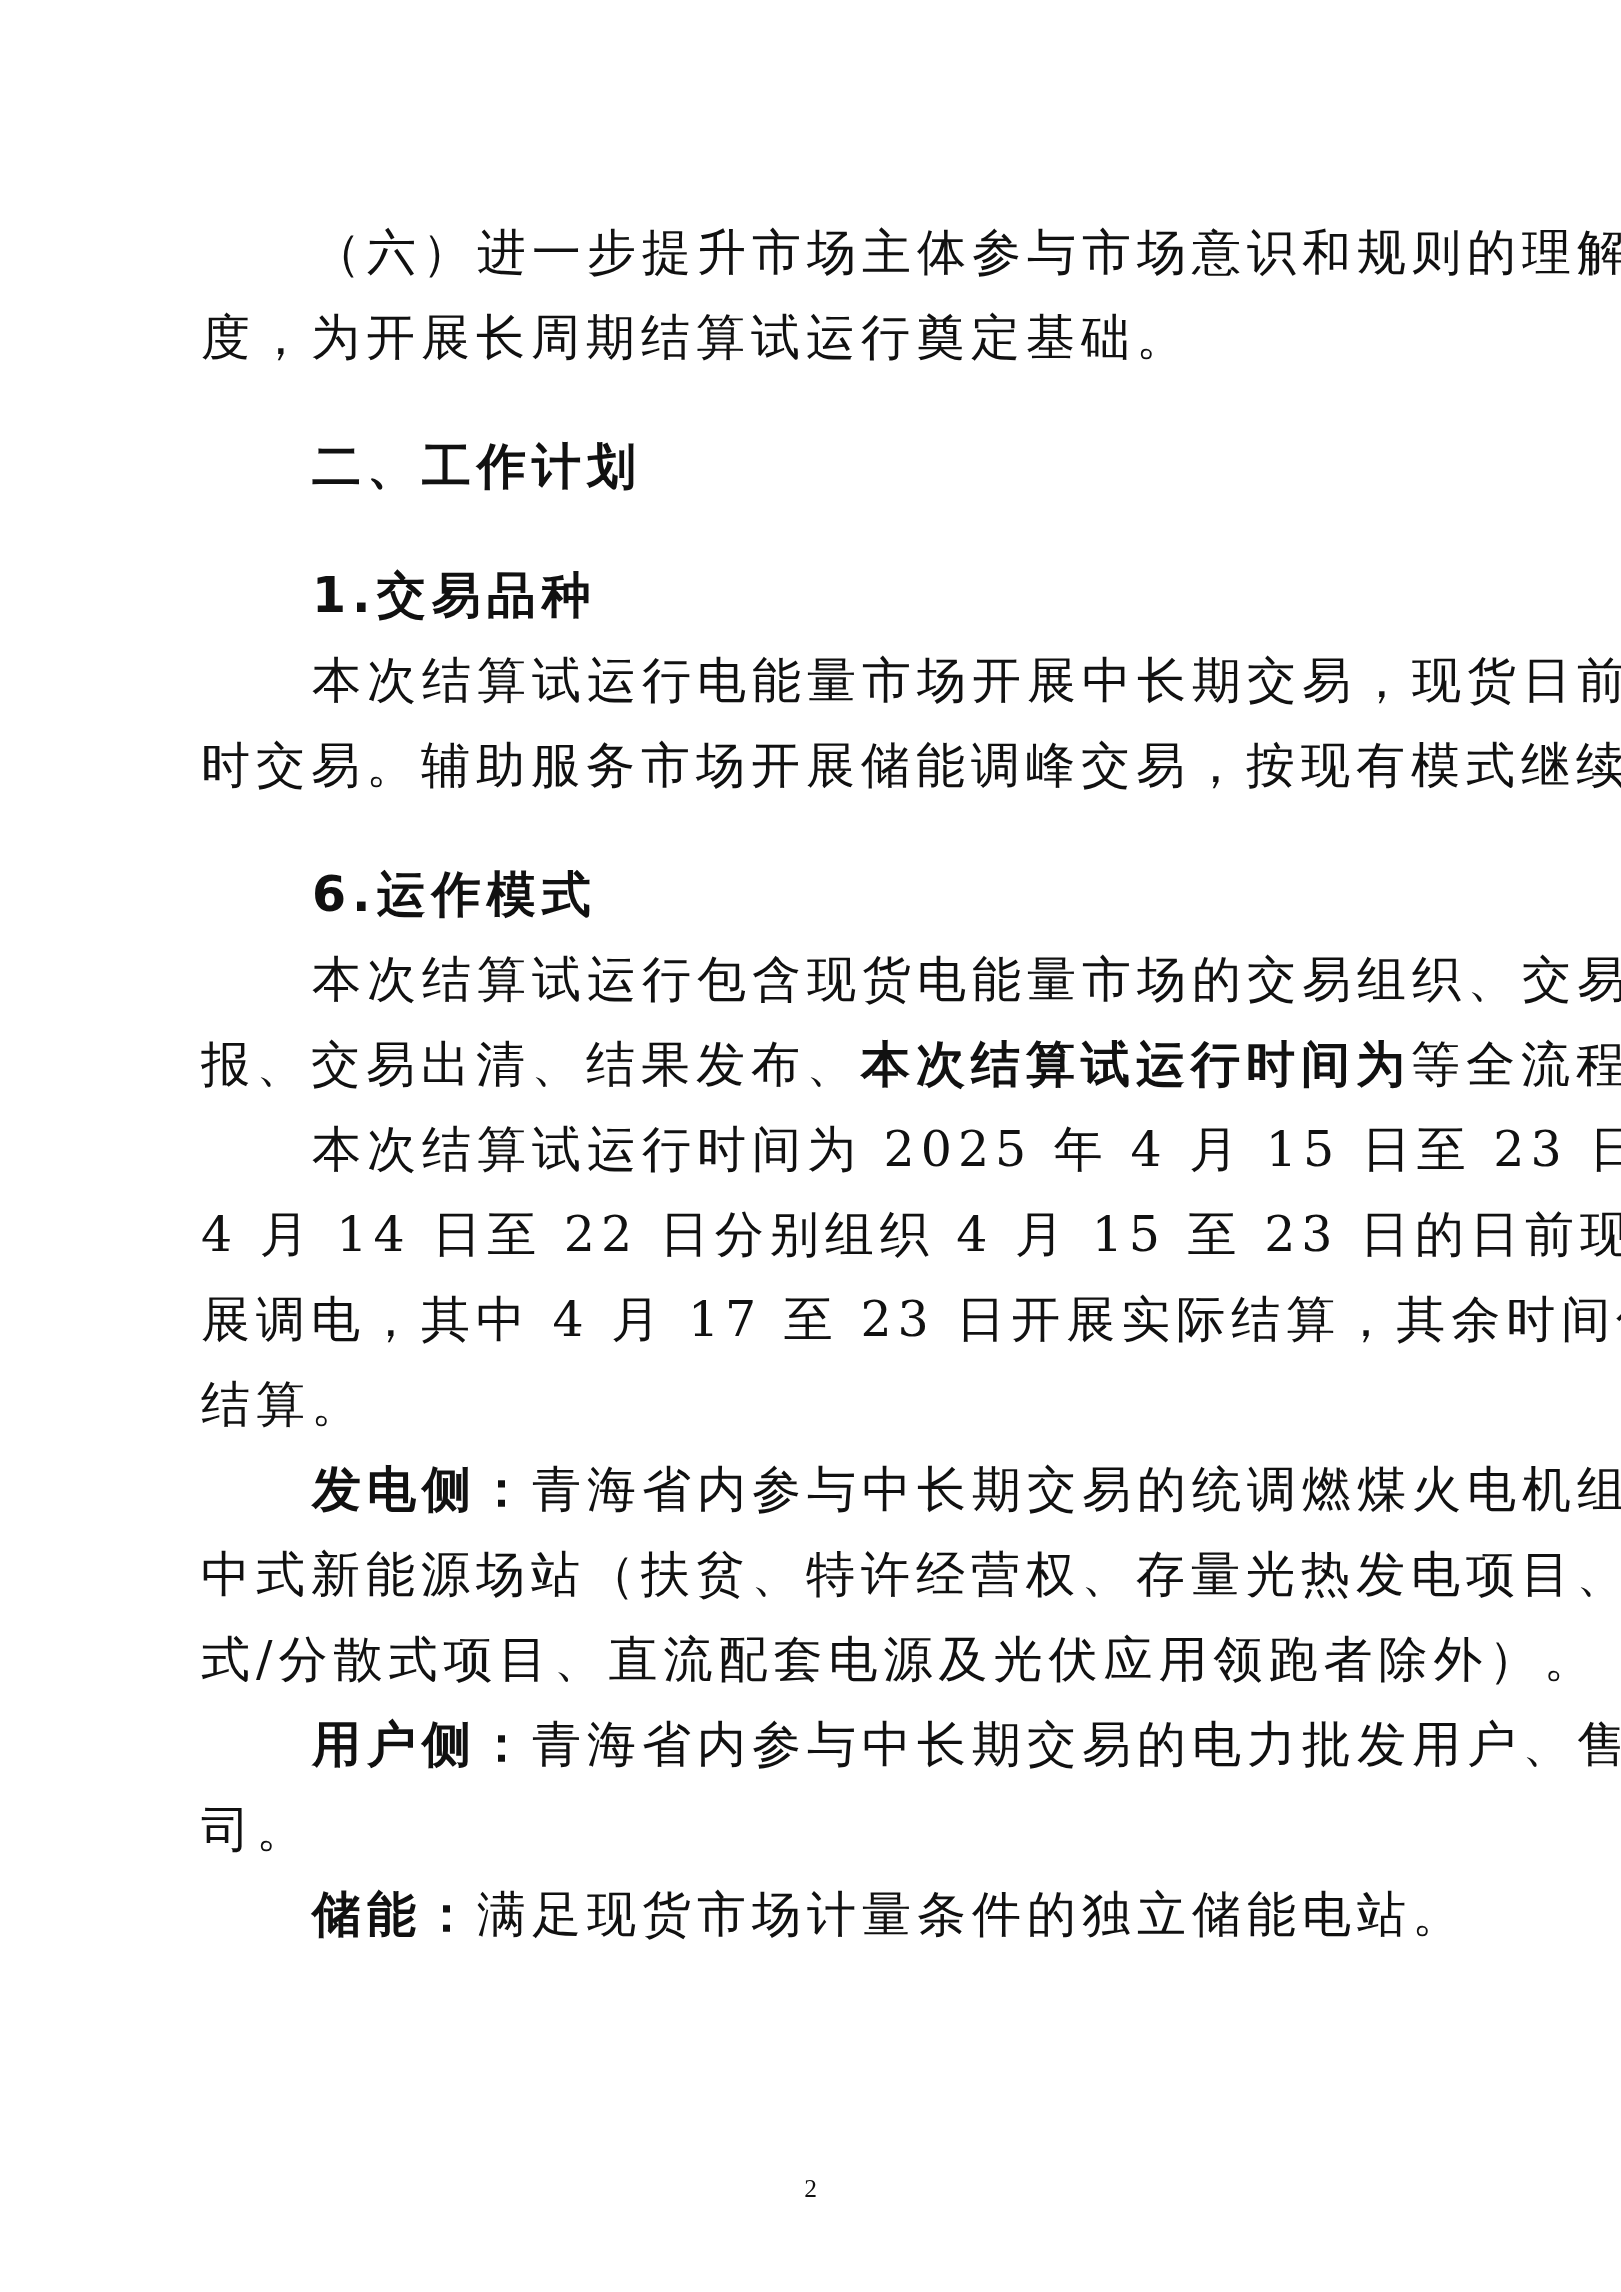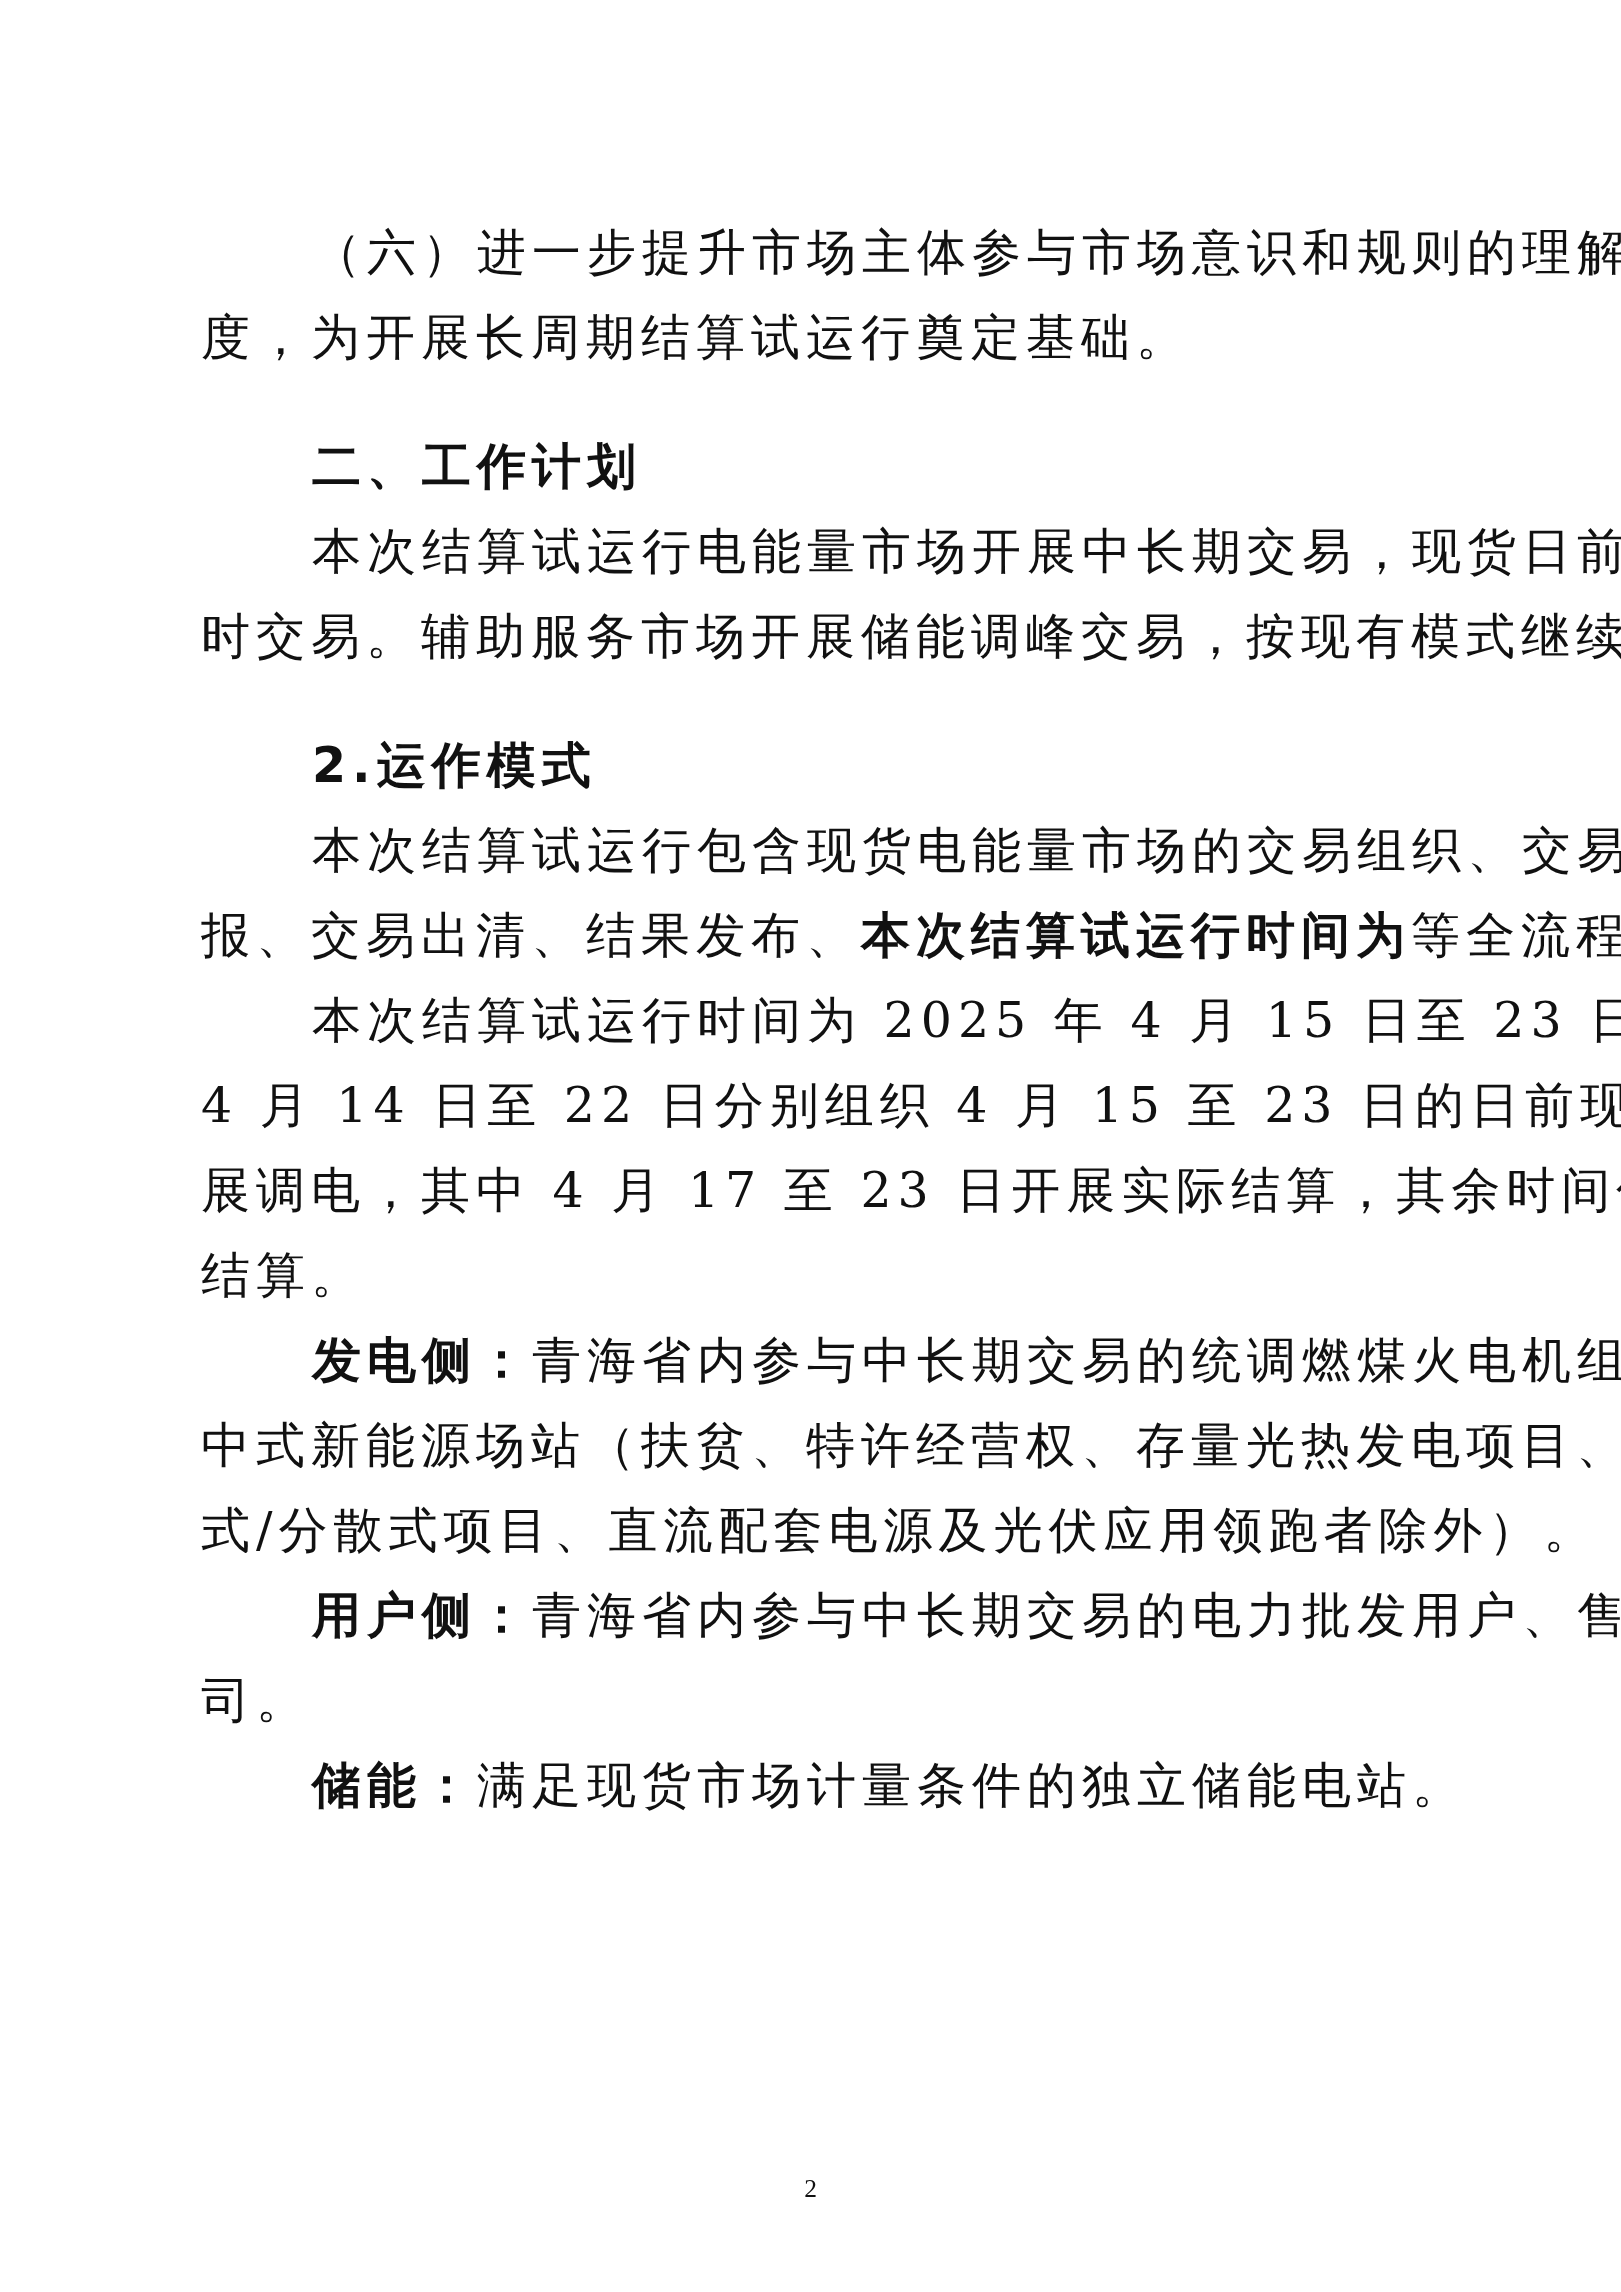--- a/index.html
+++ b/index.html
@@ -54,24 +54,25 @@
 <body>
 
 <div class="page">
   <div class="body-text">
 
     <div class="line indent">（六）进一步提升市场主体参与市场意识和规则的理解程</div>
     <div class="line">度，为开展长周期结算试运行奠定基础。</div>
 
     <div class="line indent bold">二、工作计划</div>
 
+    <div class="line indent bold">1.交易品种</div>
     <div class="line indent">本次结算试运行电能量市场开展中长期交易，现货日前、实</div>
     <div class="line">时交易。辅助服务市场开展储能调峰交易，按现有模式继续运</div>
 
-    <div class="line indent bold">2.运作模式</div>
+    <div class="line indent bold">6.运作模式</div>
     <div class="line indent">本次结算试运行包含现货电能量市场的交易组织、交易申</div>
     <div class="line">
       <span>报、交易出清、结果发布、</span><span class="b">本次结算试运行时间为</span><span>等全流程。</span>
     </div>
 
     <div class="line indent">本次结算试运行时间为 2025 年 4 月 15 日至 23 日（2025 年</div>
     <div class="line">4 月 14 日至 22 日分别组织 4 月 15 至 23 日的日前现货交易）开</div>
     <div class="line">展调电，其中 4 月 17 至 23 日开展实际结算，其余时间仅调电不</div>
     <div class="line">结算。</div>
 

